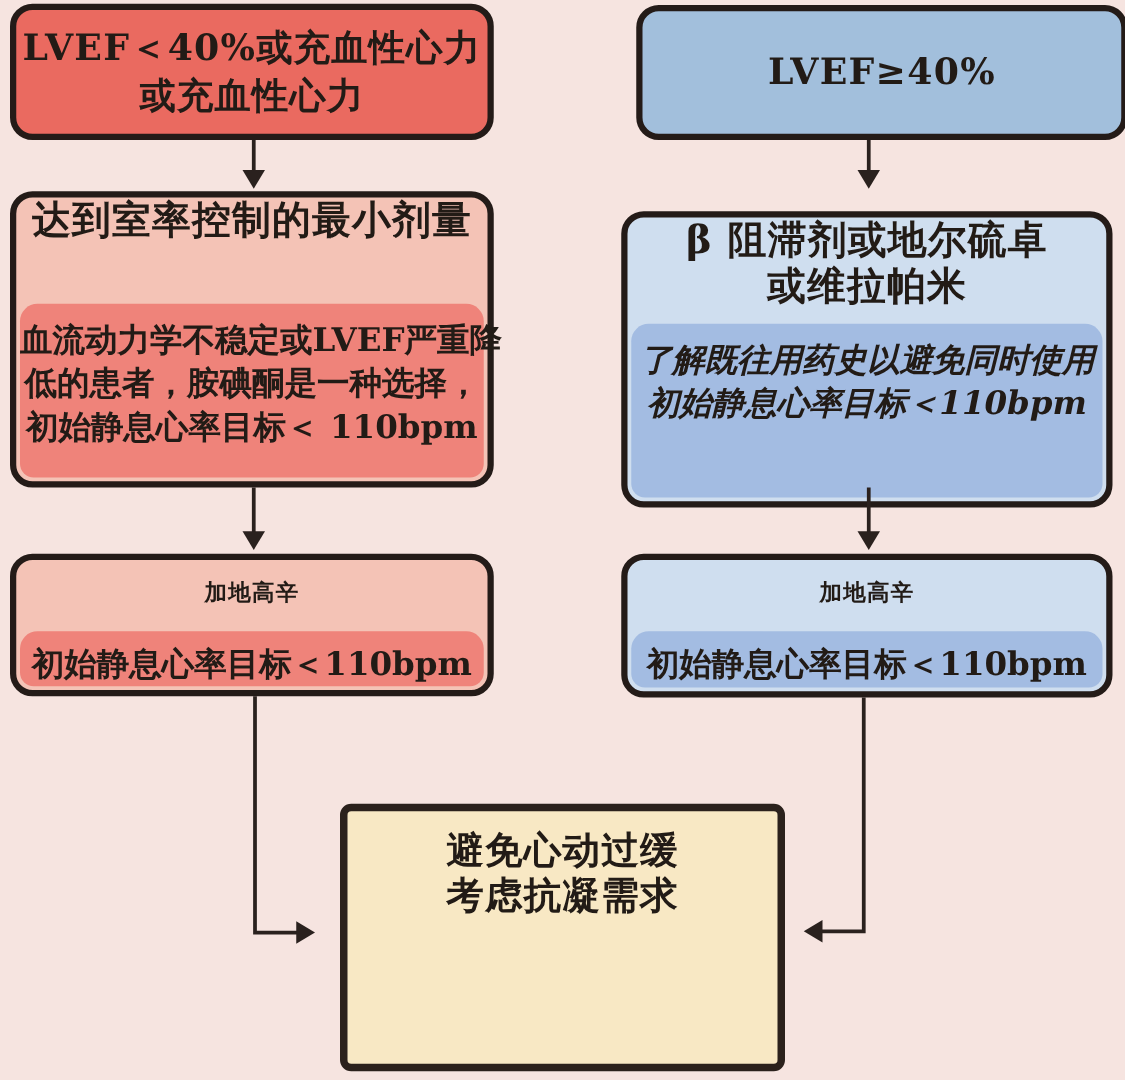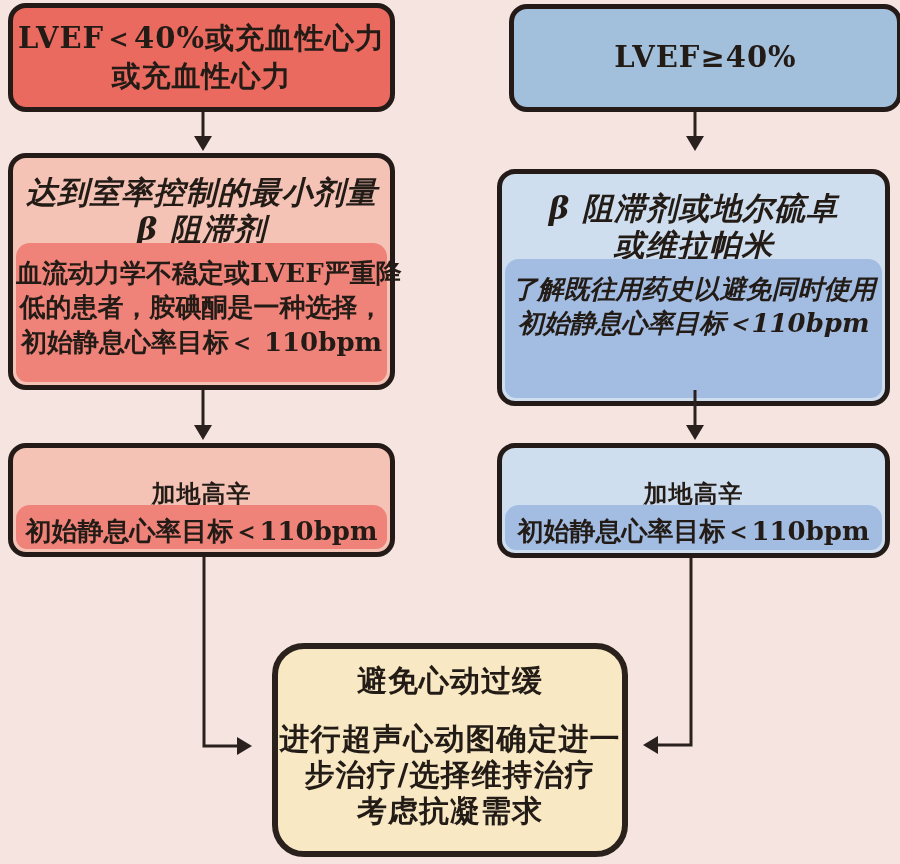--- a/index.html
+++ b/index.html
@@ -24,33 +24,33 @@
   .hdr{text-align:center;font-weight:bold;letter-spacing:1px;}
   .note{
     position:absolute;left:3px;right:3px;bottom:3px;box-sizing:border-box;
     border-radius:14px 14px 11px 11px;text-align:center;font-weight:600;
   }
   .note div{white-space:nowrap;}
   .box-left-cond{left:8px;top:3px;width:387px;height:109px;background:var(--red-strong);}
   .box-right-cond{left:497px;top:4px;width:393px;height:108px;background:var(--blue-strong);margin-left:12px;}
   .box-left-treat{left:8px;top:153px;width:387px;height:237px;background:var(--pink-light);}
   .box-right-treat{left:497px;top:153px;width:393px;height:237px;background:var(--blue-light);margin-top:16px;}
-  .box-left-treat .hdr,.box-right-treat .hdr{padding-top:16px;font-size:31px;line-height:1.2;font-style:italic;}
+  .box-left-treat .hdr,.box-right-treat .hdr{font-size:31px;line-height:1.2;}
   .box-left-treat .note,.box-right-treat .note{top:85px;padding-top:13px;font-size:26px;line-height:1.32;}
   .box-left-treat .note{background:var(--salmon-inner);}
   .box-right-treat .note{background:var(--blue-inner);font-style:italic;}
   .box-left-esc{left:8px;top:443px;width:387px;height:114px;background:var(--pink-light);}
   .box-right-esc{left:497px;top:443px;width:393px;height:115px;background:var(--blue-light);}
-  .box-left-esc .hdr,.box-right-esc .hdr{padding-top:30px;font-size:24px;}
+  .box-left-esc .hdr,.box-right-esc .hdr{padding-top:14px;font-size:18px;}
   .box-left-esc .note,.box-right-esc .note{top:57px;padding-top:9px;font-size:26px;}
   .box-left-esc .note{background:var(--salmon-inner);}
   .box-right-esc .note{background:var(--blue-inner);}
   .box-outcome{
     left:272px;top:643px;width:356px;height:214px;background:var(--yellow-bg);
-    border:6px solid var(--yellow-border);border-radius:32px;
+    border:6px solid var(--yellow-border);border-radius:9px;
     text-align:center;font-weight:bold;font-size:30px;line-height:1.2;
     letter-spacing:1px;padding-top:14px;
   }
   .box-outcome .mid{margin-top:22px;}
   .box-outcome .mid div{white-space:nowrap;}
   .box-outcome .last{}
   svg.flow{position:absolute;left:0;top:0;pointer-events:none;}
 </style>
 </head>
 <body>
@@ -62,21 +62,20 @@
   </div>
 </div>
 
 <div class="box box-right-cond cond">
   <div>LVEF≥40%</div>
 </div>
 
 <div class="box box-left-treat">
   <div class="hdr">
     <div>达到室率控制的最小剂量</div>
-    <div>β 阻滞剂</div>
   </div>
   <div class="note">
     <div>血流动力学不稳定或LVEF严重降</div>
     <div>低的患者，胺碘酮是一种选择，</div>
     <div>初始静息心率目标＜ 110bpm</div>
   </div>
 </div>
 
 <div class="box box-right-treat">
   <div class="hdr">
@@ -98,24 +97,20 @@
 
 <div class="box box-right-esc">
   <div class="hdr">加地高辛</div>
   <div class="note">
     <div>初始静息心率目标＜110bpm</div>
   </div>
 </div>
 
 <div class="box box-outcome">
   <div>避免心动过缓</div>
-  <div class="mid">
-    <div>进行超声心动图确定进一</div>
-    <div>步治疗/选择维持治疗</div>
-  </div>
   <div class="last">考虑抗凝需求</div>
 </div>
 
 <svg class="flow" width="900" height="864" viewBox="0 0 900 864">
   <g stroke="var(--arrow-color)" stroke-width="3" fill="var(--arrow-color)">
 
     <line x1="203" y1="112" x2="203" y2="137"></line>
     <polygon points="194,136 212,136 203,151" stroke="none"></polygon>
 
     <line x1="695" y1="112" x2="695" y2="137"></line>

